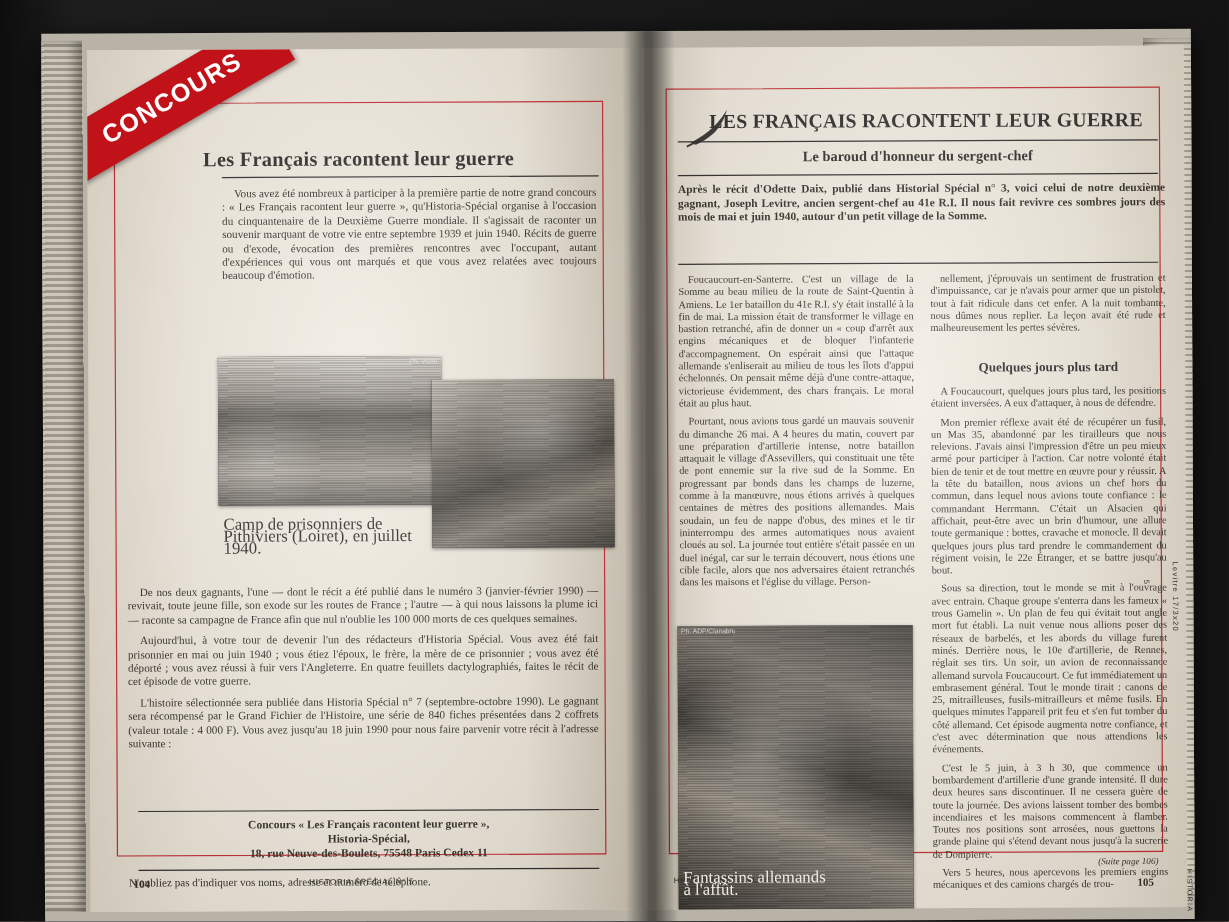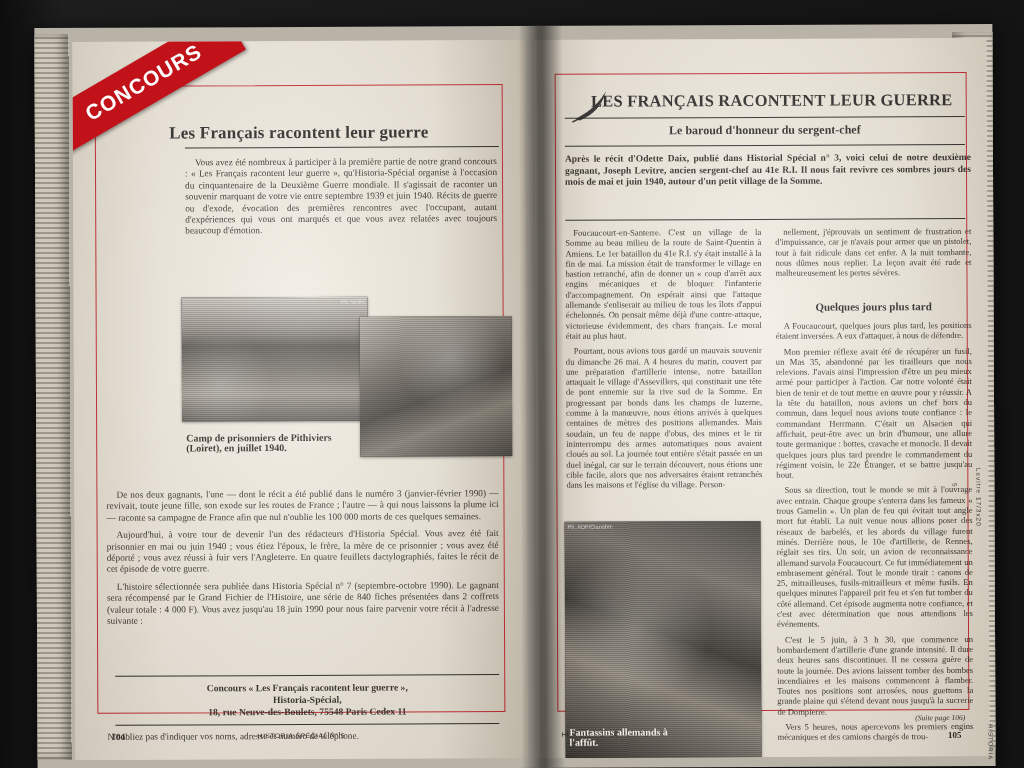--- a/index.html
+++ b/index.html
@@ -80,22 +80,22 @@
 
   .closing{position:absolute;left:32px;top:690px;width:392px;font-size:9.3px;color:#15110d;}
 
   
   .photo{position:absolute;background:#2b2b2b;overflow:hidden;
      box-shadow:0 1px 3px rgba(0,0,0,.5);}
   .ph1{left:108px;top:256px;width:186px;height:124px;}
   .ph2{left:286px;top:276px;width:152px;height:140px;}
   .ph-credit{position:absolute;font-size:5.6px;color:#ddd;
      font-family:"Liberation Sans",sans-serif;}
-  .caption{position:absolute;font-size:10px;line-height:10px;color:#15110d;
-     font-family:"Liberation Serif",serif;font-weight:bold;}
+  .caption{position:absolute;font-size:14px;line-height:10px;color:#15110d;
+     font-family:"Liberation Serif",serif;font-weight:normal;}
   .cap1{left:112px;top:392px;width:160px;}
 
   
   .bw1{position:absolute;inset:0;
      background:
       radial-gradient(circle at 20% 70%,rgba(255,255,255,.25),rgba(0,0,0,0) 30%),
       linear-gradient(180deg,#cfcac2 0%,#8e8880 26%,#4a4640 40%,#6d685f 58%,#9c968c 78%,#55514b 100%);}
   .bw1::after{content:"";position:absolute;inset:0;
      background:repeating-linear-gradient(0deg,rgba(0,0,0,.18) 0 1px,rgba(255,255,255,.05) 1px 2px);}
   .bw2{position:absolute;inset:0;

